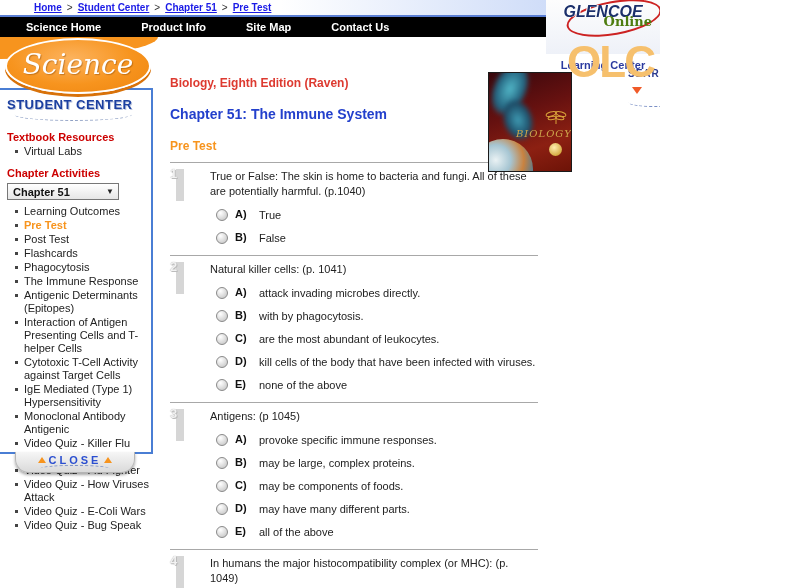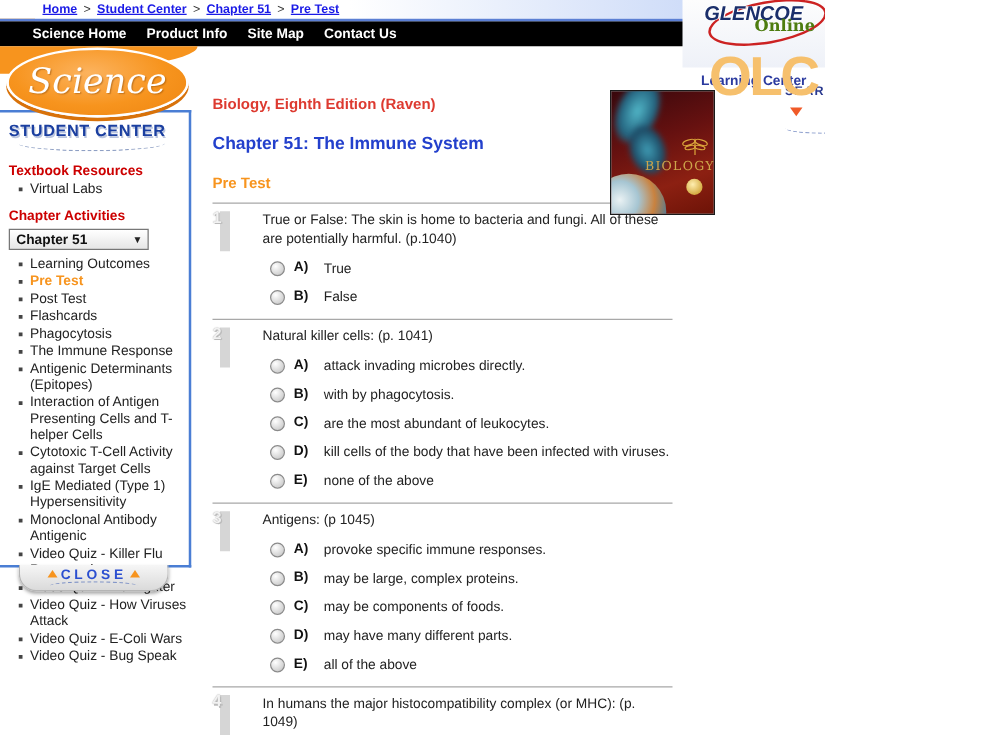--- a/index.html
+++ b/index.html
@@ -10,21 +10,21 @@
   .crumbbar{position:absolute;top:0;left:0;width:800px;height:15px;
             background:linear-gradient(to right,#ffffff 35%,#cddbf8 70%,#b6cbf5 100%);
             border-bottom:2px solid #5b7fd4;z-index:2;}
   .crumb-orange{position:absolute;left:0;top:0;width:28px;height:17px;background:#f7941e;}
   .crumb-links{position:absolute;left:34px;top:0;font-size:10px;line-height:15px;font-weight:bold;white-space:nowrap;}
   .crumb{color:#1a1ae6;text-decoration:underline;cursor:pointer;}
   .sep{color:#333;margin:0 5px;font-weight:normal;}
 
   
   .blackbar{position:absolute;top:17px;left:0;width:800px;height:20px;background:#000;
-            display:flex;align-items:center;gap:16px;padding-left:26px;box-sizing:border-box;z-index:1;}
+            display:flex;align-items:center;gap:40px;padding-left:26px;box-sizing:border-box;z-index:1;}
   .navitem{color:#fff;font-size:11px;font-weight:bold;cursor:pointer;white-space:nowrap;}
 
   
   .search{position:absolute;top:35px;left:628px;z-index:3;cursor:pointer;margin-top:28px;}
   .search-label{color:#2b3a8f;font-size:10px;font-weight:bold;letter-spacing:1px;}
   .tri-down{display:inline-block;width:0;height:0;border-left:5px solid transparent;
             border-right:5px solid transparent;border-top:7px solid #f05a28;margin-left:4px;vertical-align:middle;}
   .search-dash{width:58px;height:8px;border-bottom:1px dashed #7a8fc5;border-radius:50%;margin-top:-1px;}
 
   
@@ -87,21 +87,21 @@
   .opts{margin-top:4px;}
   .opt{display:flex;align-items:flex-start;margin:9px 0 0 6px;cursor:pointer;}
   .radio{flex:0 0 auto;width:10px;height:10px;border-radius:50%;border:1px solid #8a8a8a;
          background:radial-gradient(circle at 35% 30%,#ffffff,#d2d2d2 70%,#bdbdbd);margin-top:1px;}
   .letter{flex:0 0 auto;width:24px;font-size:11px;font-weight:bold;color:#111;margin-left:7px;}
   .otext{font-size:11px;line-height:14px;color:#222;max-width:288px;}
 
   
   .book-cover{position:absolute;left:488px;top:72px;width:82px;height:98px;z-index:5;overflow:hidden;
               background:linear-gradient(160deg,#38070c 0%,#661110 40%,#8c2012 72%,#6d1307 100%);
-              border:1px solid #1a1a1a;}
+              border:1px solid #1a1a1a;font-style:italic;}
   .swirl1{position:absolute;left:4px;top:-12px;width:34px;height:56px;border-radius:50%;
           background:radial-gradient(ellipse,#52b7c8 0%,#22607c 55%,rgba(20,60,90,0) 75%);
           filter:blur(2px);transform:rotate(24deg);}
   .swirl2{position:absolute;left:14px;top:26px;width:30px;height:42px;border-radius:50%;
           background:radial-gradient(ellipse,#3f9cb4 0%,#1d4d68 55%,rgba(20,60,90,0) 75%);
           filter:blur(2px);transform:rotate(-18deg);}
   .cover-title{position:absolute;left:27px;top:55px;color:#cda54b;font-family:"DejaVu Serif",serif;
                font-size:10px;letter-spacing:1px;}
   .badge{position:absolute;right:9px;top:70px;width:13px;height:13px;border-radius:50%;
          background:radial-gradient(circle at 40% 35%,#ffeeb0,#d2a73c 75%);}

